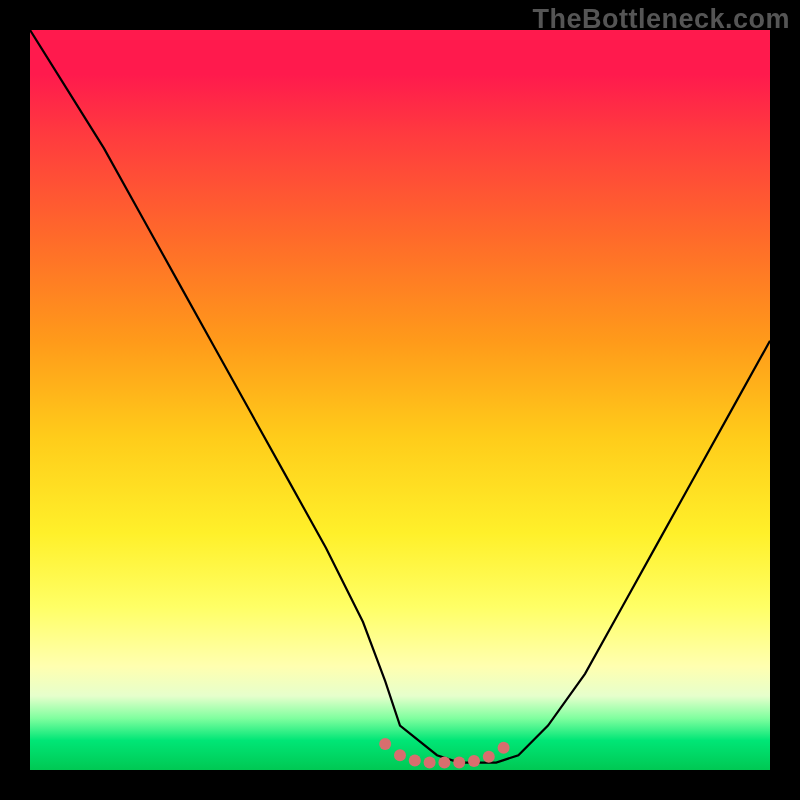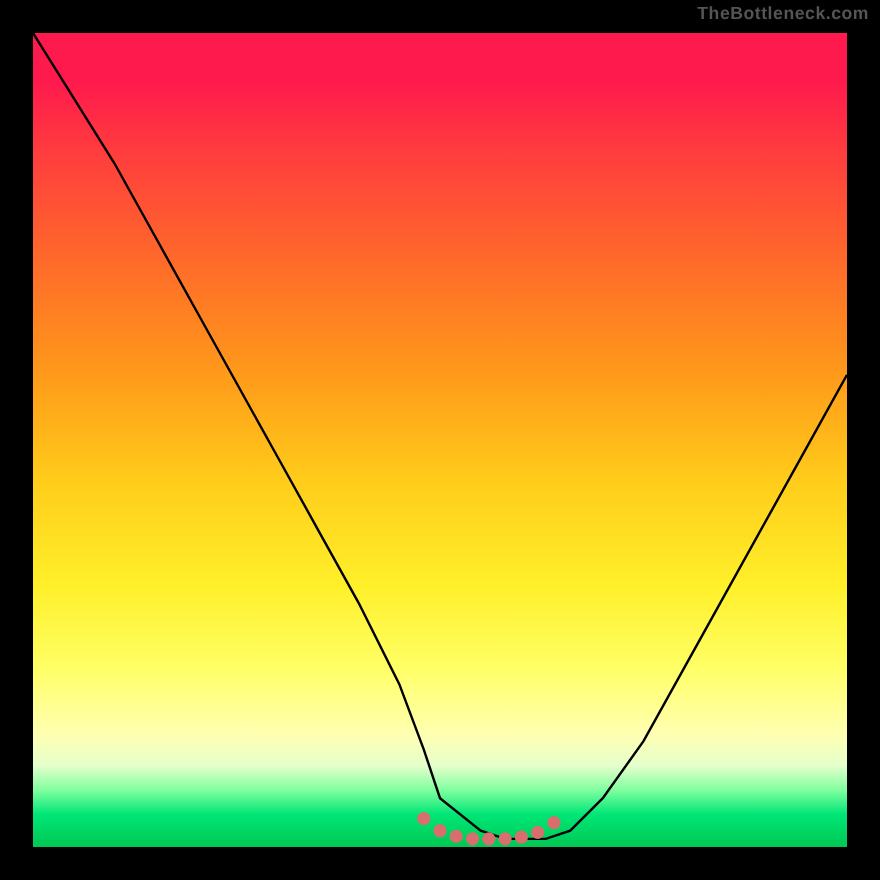--- a/index.html
+++ b/index.html
@@ -15,21 +15,21 @@
     position: relative;
     width: 800px;
     height: 800px;
     background: #000;
   }
   .watermark {
     position: absolute;
     top: 4px;
     right: 10px;
     color: #555;
-    font-size: 16px;
+    font-size: 27px;
     font-weight: 600;
     letter-spacing: 0.5px;
     z-index: 5;
   }
   .plot-area {
     position: absolute;
     left: 30px;
     top: 30px;
     width: 740px;
     height: 740px;

